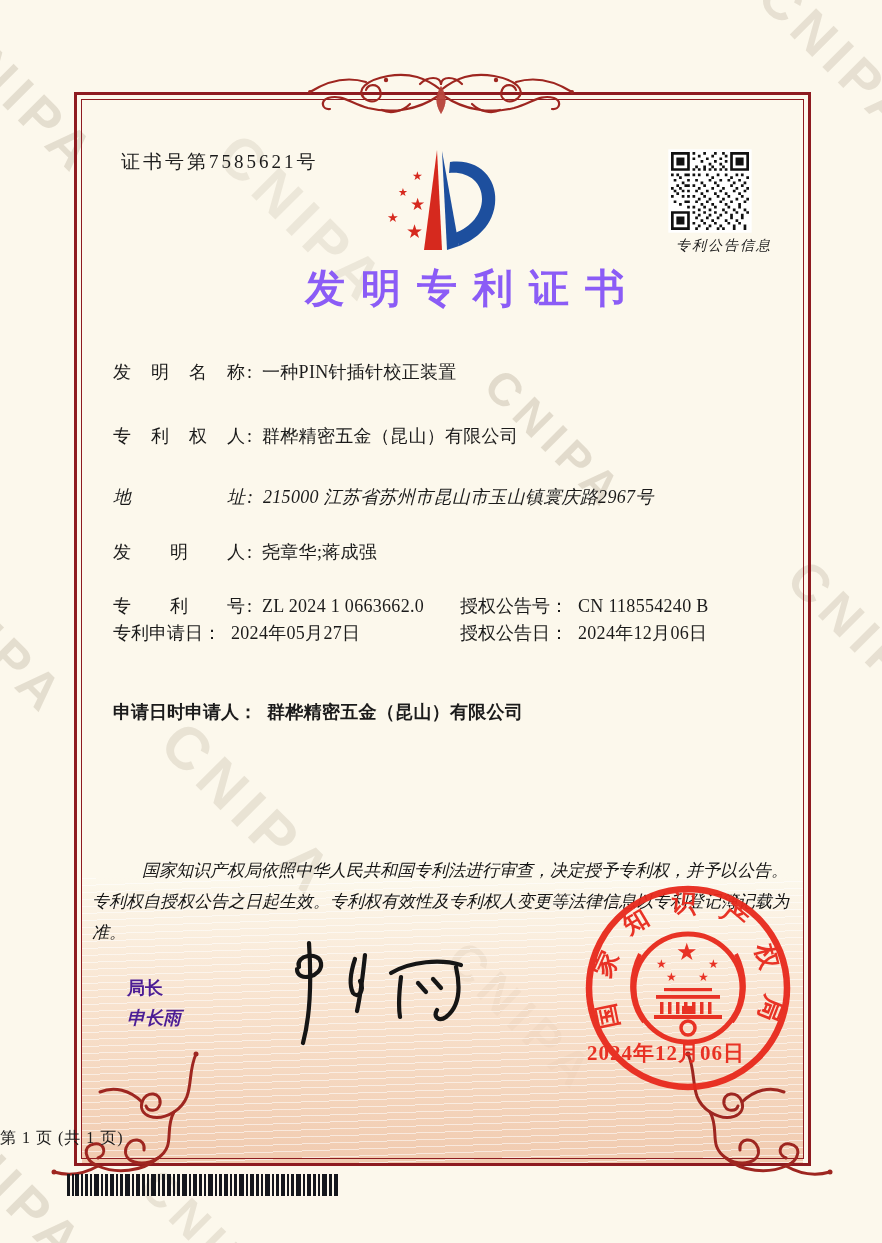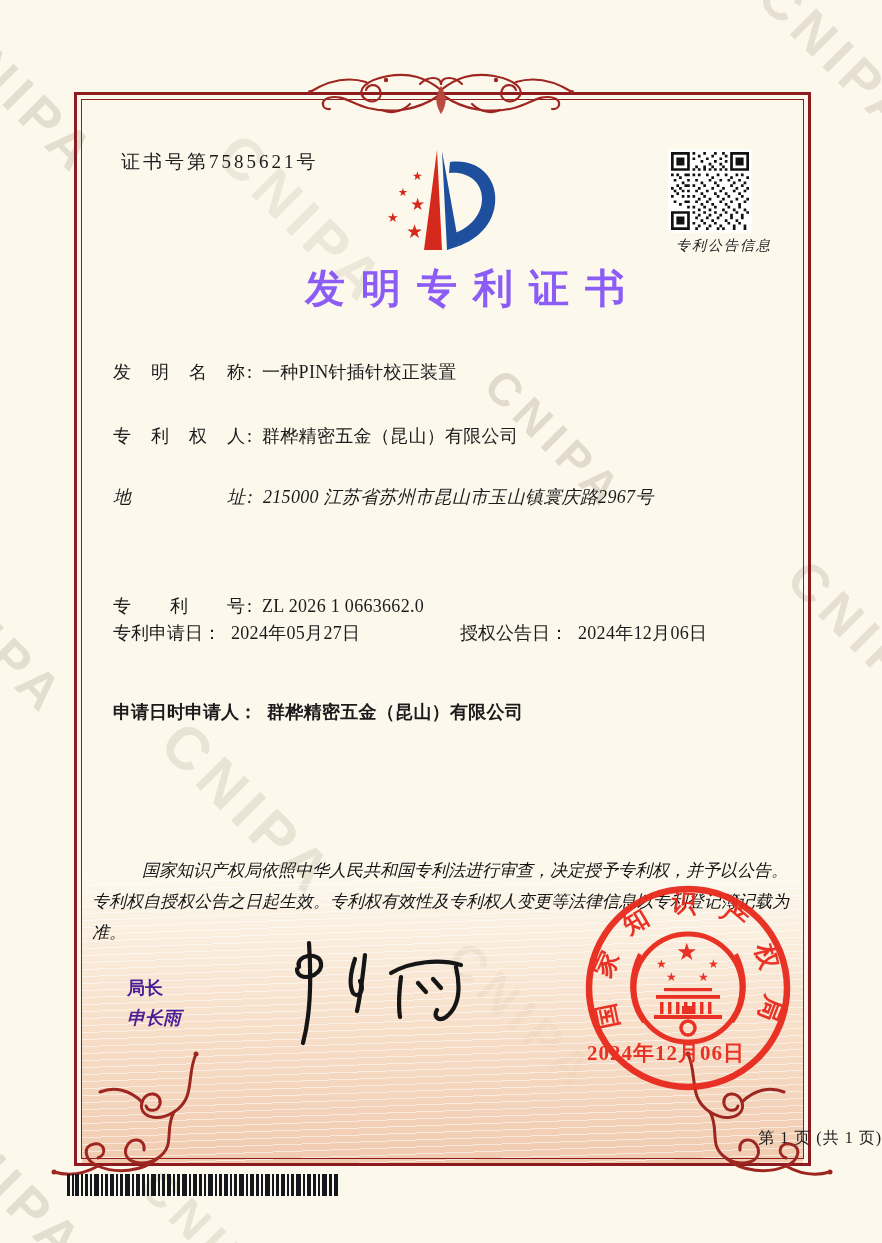--- a/index.html
+++ b/index.html
@@ -27,21 +27,21 @@
   .gap{display:inline-block;width:10px;}
   .stmt{position:absolute;left:92px;top:842px;width:702px;font-size:17px;line-height:31px;font-style:italic;
       color:#141414;}
   .stmt .l1{display:block;padding-left:50px;margin-top:13px;}
   .officer{position:absolute;left:127px;font-family:"Liberation Sans",sans-serif;font-weight:600;
       font-size:18px;color:#4c1d95;}
   .peach{position:absolute;left:82px;top:878px;width:721px;height:286px;
       background:
         repeating-linear-gradient(178deg, rgba(255,255,255,.55) 0 1px, rgba(255,255,255,0) 1px 7px),
         linear-gradient(180deg, rgba(247,228,210,0) 0%, rgba(246,214,189,.65) 45%, rgba(240,200,172,.95) 100%);}
-  .footer{position:absolute;left:0;top:1128px;width:882px;text-align:right;font-size:16px;letter-spacing:1px;}
+  .footer{position:absolute;left:0;top:1128px;width:882px;text-align:left;font-size:16px;letter-spacing:1px;}
   svg{position:absolute;overflow:visible;}
   .seal-org{font-family:"Liberation Serif",serif;font-weight:bold;font-size:25px;fill:#e8291c;letter-spacing:22px;}
   .seal-date{font-family:"Liberation Serif",serif;font-weight:bold;font-size:21px;fill:#e8291c;letter-spacing:1px;}
 </style>
 </head>
 <body>
 
 <div class="page">
 
   <span class="wm" style="left:-30px;top:2px;font-size:54px;opacity:.20;">CNIPA</span>
@@ -115,22 +115,26 @@
 
   <div class="row" style="top:424px;">
     <span class="jl">专利权人</span><span class="colon">:</span><span class="val">群桦精密五金（昆山）有限公司</span>
   </div>
   <div class="row" style="top:360px;">
     <span class="jl">发明名称</span><span class="colon">:</span><span class="val">一种PIN针插针校正装置</span>
   </div>
   <div class="row" style="top:485px;font-style:italic;">
     <span class="jl">地址</span><span class="colon">:</span><span class="val">215000 江苏省苏州市昆山市玉山镇寰庆路2967号</span>
   </div>
+  <div class="row" style="top:540px;">
+    <span class="jl">发明人</span><span class="colon">:</span><span class="val">尧章华;蒋成强</span>
+  </div>
   <div class="row" style="top:594px;">
-    <span class="jl">专利号</span><span class="colon">:</span><span class="val">ZL 2026 1 0663662.0</span>
+    <span class="jl">专利号</span><span class="colon">:</span><span class="val">ZL 2024 1 0663662.0</span>
+    <span class="col2"><span>授权公告号：</span><span class="gap"></span><span class="val">CN 118554240 B</span></span>
   </div>
   <div class="row" style="top:621px;">
     <span>专利申请日：</span><span class="gap"></span><span class="val">2024年05月27日</span>
     <span class="col2"><span>授权公告日：</span><span class="gap"></span><span class="val">2024年12月06日</span></span>
   </div>
   <div class="row" style="top:700px;font-weight:bold;">
     <span>申请日时申请人：</span><span class="gap"></span><span class="val">群桦精密五金（昆山）有限公司</span>
   </div>
 
   <div class="stmt">

